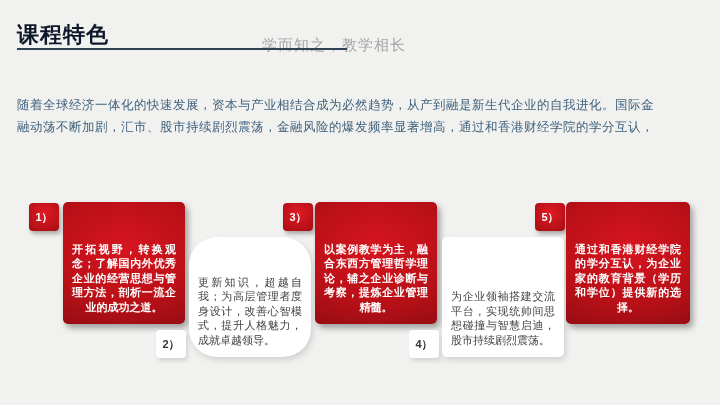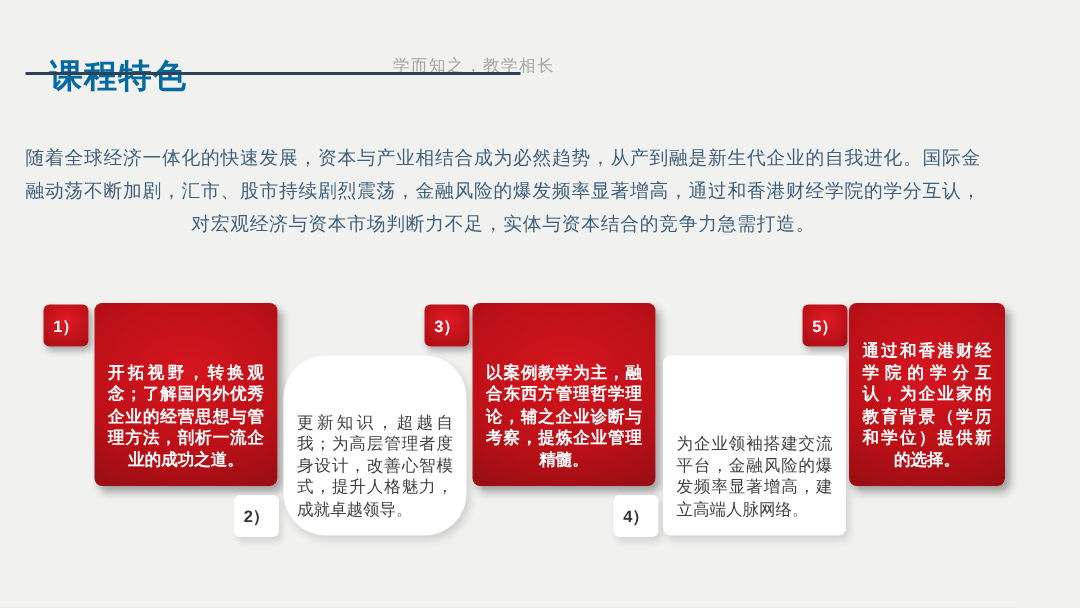--- a/index.html
+++ b/index.html
@@ -3,26 +3,26 @@
 <meta charset="utf-8">
 <style>
   html,body{margin:0;padding:0;background:#e8e8e6;}
   .slide{
     position:relative;width:720px;height:405px;margin:0 auto;
     background:#f1f1ef;overflow:hidden;
     font-family:"Liberation Sans","DejaVu Sans",sans-serif;
   }
   
   .page-title{
-    position:absolute;left:17px;top:20px;margin:16px;
-    font-size:22px;font-weight:bold;color:#0369a1;letter-spacing:1px;
+    position:absolute;left:17px;top:20px;margin:0;
+    font-size:22px;font-weight:bold;color:#0f172a;letter-spacing:1px;
   }
   .header-subtitle{
     position:absolute;left:262px;top:36px;
-    font-size:11px;color:#a5a5a5;letter-spacing:1px;white-space:nowrap;
+    font-size:15px;color:#a5a5a5;letter-spacing:1px;white-space:nowrap;
   }
   .header-rule{
     position:absolute;left:17px;top:48px;width:330px;height:2px;
     background:#2e4156;
   }
   
   .intro{
     position:absolute;left:0;top:94px;width:671px;
     text-align:center;color:#3f607c;
     font-size:12.5px;line-height:22px;letter-spacing:0.5px;
@@ -65,55 +65,54 @@
   
   .badge-1{left:29px;top:203px;}
   .box-1  {left:63px;top:202px;}
   .badge-2{left:156px;top:330px;}
   .box-2  {left:189px;top:237px;border-radius:28px;}
   .badge-3{left:283px;top:203px;}
   .box-3  {left:315px;top:202px;}
   .badge-4{left:409px;top:330px;}
   .box-4  {left:442px;top:237px;}
   .badge-5{left:535px;top:203px;}
-  .box-5  {left:566px;top:202px;width:104px;}
+  .box-5  {left:566px;top:202px;width:124px;}
 </style>
 </head>
 <body>
 
 <div class="slide">
 
   <h1 class="page-title">课程特色</h1>
   <div class="header-subtitle">学而知之，教学相长</div>
   <div class="header-rule"></div>
 
   <div class="intro">
     <div class="intro-line">随着全球经济一体化的快速发展，资本与产业相结合成为必然趋势，从产到融是新生代企业的自我进化。国际金</div>
     <div class="intro-line">融动荡不断加剧，汇市、股市持续剧烈震荡，金融风险的爆发频率显著增高，通过和香港财经学院的学分互认，</div>
-    <div class="intro-line">对宏观经济与资本市场判断力不足，实体与资本结合的竞争力急需打造。</div>
   </div>
 
   <div class="badge red badge-1">1）</div>
   <div class="fbox red box-1">
     <p>开拓视野，转换观念；了解国内外优秀企业的经营思想与管理方法，剖析一流企业的成功之道。</p>
   </div>
 
   <div class="badge white badge-2">2）</div>
   <div class="fbox white box-2">
     <p>更新知识，超越自我；为高层管理者度身设计，改善心智模式，提升人格魅力，成就卓越领导。</p>
   </div>
 
   <div class="badge red badge-3">3）</div>
   <div class="fbox red box-3">
     <p>以案例教学为主，融合东西方管理哲学理论，辅之企业诊断与考察，提炼企业管理精髓。</p>
   </div>
 
   <div class="badge white badge-4">4）</div>
   <div class="fbox white box-4">
-    <p>为企业领袖搭建交流平台，金融风险的爆发频率显著增高，建立高端人脉网络。</p>
+    <p>为企业领袖搭建交流平台，实现统帅间思想碰撞与智慧启迪，股市持续剧烈震荡。</p>
   </div>
 
   <div class="badge red badge-5">5）</div>
   <div class="fbox red box-5">
     <p>通过和香港财经学院的学分互认，为企业家的教育背景（学历和学位）提供新的选择。</p>
   </div>
 
 </div>
 
 </body></html>

